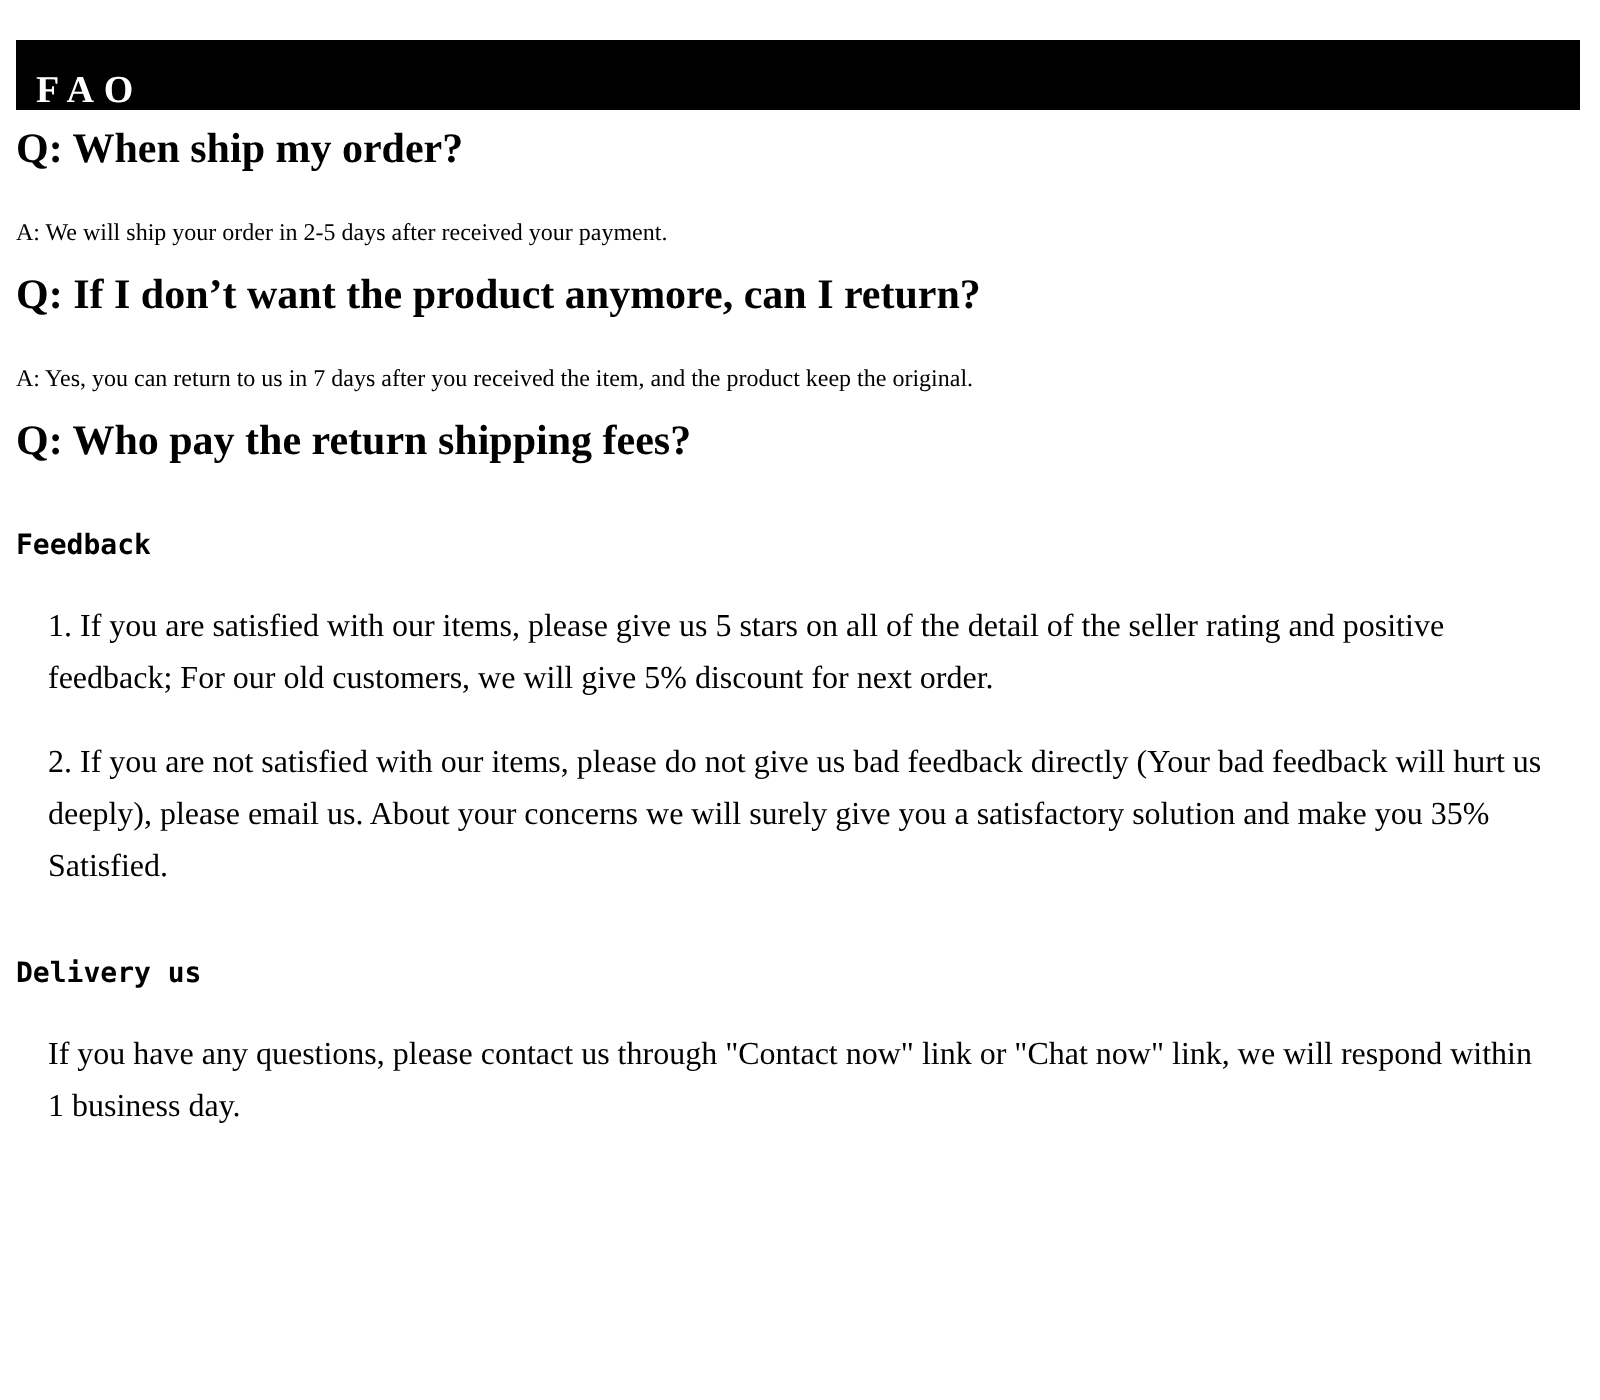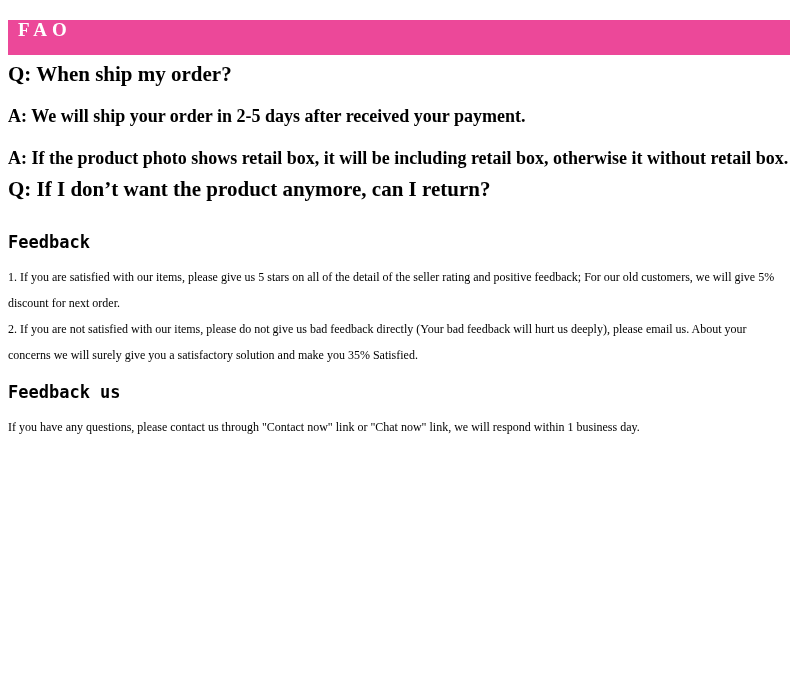--- a/index.html
+++ b/index.html
@@ -24,23 +24,23 @@
     padding: 0;
   }
 
   
   .faq-banner {
     position: absolute;
     left: 8px;
     top: 20px;
     width: 782px;
     height: 35px;
-    background: #ec4899;
+    background: #000000;
     display: flex;
-    align-items: flex-start;
+    align-items: flex-end;
   }
   .faq-banner-title {
     color: #ffffff;
     font-family: "Liberation Serif", "DejaVu Serif", serif;
     font-weight: bold;
     font-size: 19px;
     letter-spacing: 5px;
     padding-left: 10px;
     line-height: 1;
   }
@@ -61,45 +61,45 @@
     font-family: "Liberation Serif", "DejaVu Serif", serif;
     font-weight: bold;
     font-size: 21px;
     line-height: 25px;
     margin: 0 0 4px 0;
     white-space: nowrap;
   }
 
   .a-line {
     font-family: "Liberation Serif", "DejaVu Serif", serif;
-    font-weight: bold;
-    font-size: 18px;
+    font-weight: normal;
+    font-size: 12px;
     line-height: 26px;
     margin: 16px 0 6px 0;
     text-align: left;
   }
 
   .section-gap {
     height: 22px;
   }
 
   .section-heading {
     font-family: "DejaVu Sans Mono", "Liberation Mono", monospace;
     font-weight: bold;
-    font-size: 17px;
+    font-size: 14px;
     line-height: 24px;
     letter-spacing: 0px;
     margin: 0 0 10px 0;
   }
 
   .para {
     font-family: "Liberation Serif", "DejaVu Serif", serif;
-    font-size: 12px;
+    font-size: 16px;
     line-height: 26px;
-    margin: 0;
+    margin: 16px;
   }
 
   .para + .para {
     margin-top: 0;
   }
 
   .small-gap { height: 12px; }
 </style>
 </head>
 <body>
@@ -112,39 +112,40 @@
 
   <div class="content">
 
     <div class="qa-block">
       <p class="q-line">Q: When ship my order?</p>
       <p class="a-line">A: We will ship your order in 2-5 days after received your payment.</p>
     </div>
 
 
     <div class="qa-block">
-      <p class="a-line">A: If  the product photo shows retail box, it will be including retail box, otherwise it without retail box.</p>
     </div>
 
     <div class="qa-block">
       <p class="q-line">Q: If I don’t want the product anymore, can I return?</p>
+      <p class="a-line">A: Yes, you can return to us in 7 days after you received the item, and the product keep the original.</p>
     </div>
 
     <div class="qa-block">
+      <p class="q-line">Q: Who pay the return shipping fees?</p>
     </div>
 
     <div class="section-gap"></div>
 
     <div>
       <p class="section-heading">Feedback</p>
       <p class="para">1.  If you are satisfied with our items, please give us 5 stars on all of the detail of the seller rating and positive feedback; For our old customers, we will give 5% discount for next order.</p>
       <p class="para">2.  If you are not satisfied with our items, please do not give us bad feedback directly (Your bad feedback will hurt us deeply), please email us. About your concerns we will surely give you a satisfactory solution and make you 35% Satisfied.</p>
     </div>
 
     <div class="small-gap"></div>
 
     <div>
-      <p class="section-heading">Feedback us</p>
+      <p class="section-heading">Delivery us</p>
       <p class="para">If you have any questions, please contact us through "Contact now" link or "Chat now" link, we will respond within 1 business day.</p>
     </div>
 
   </div>
 </div>
 
 </body></html>

